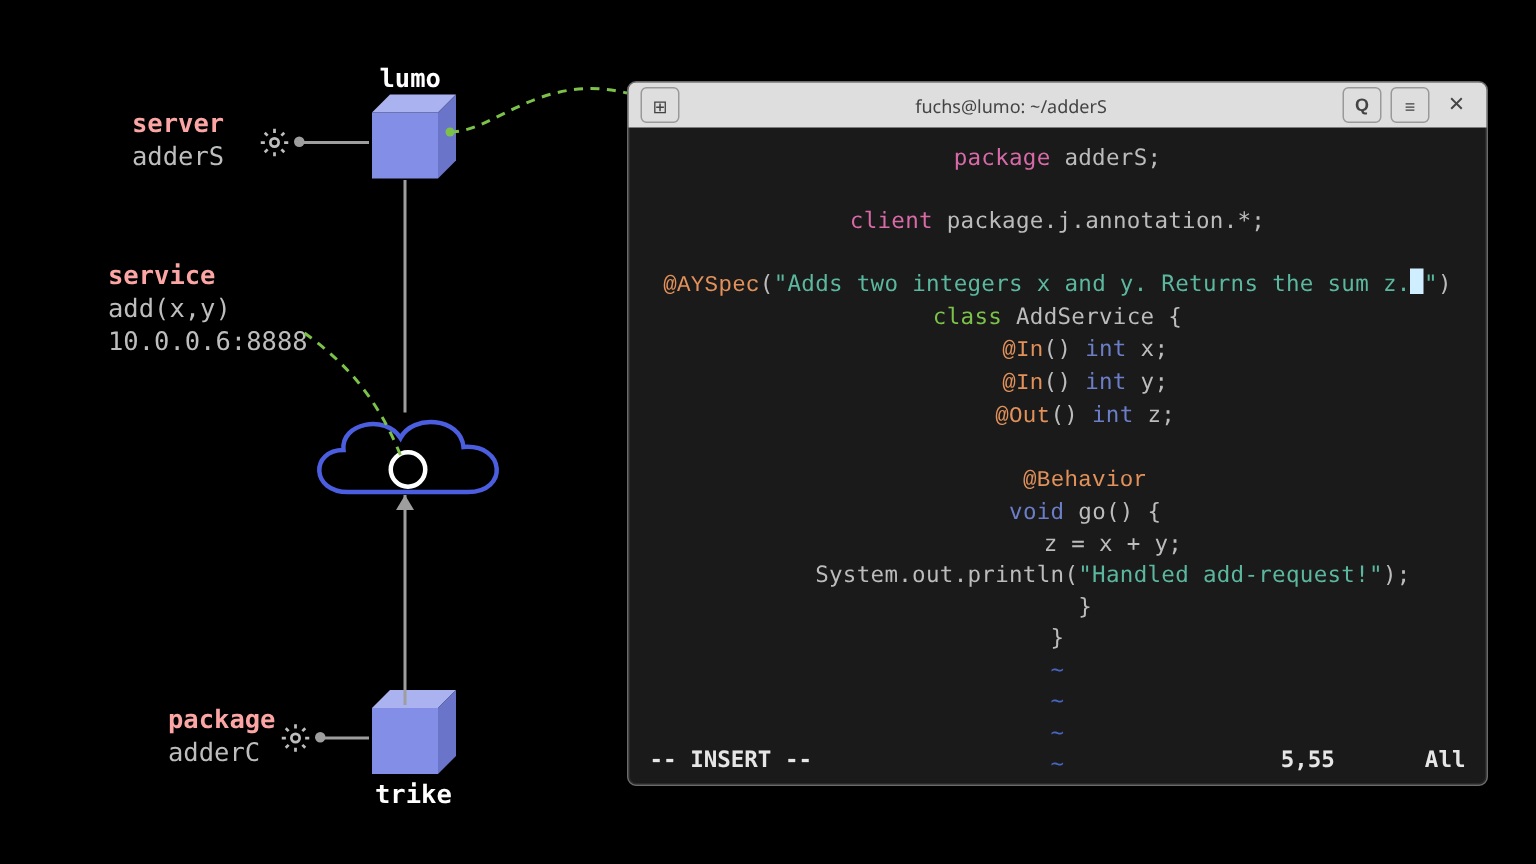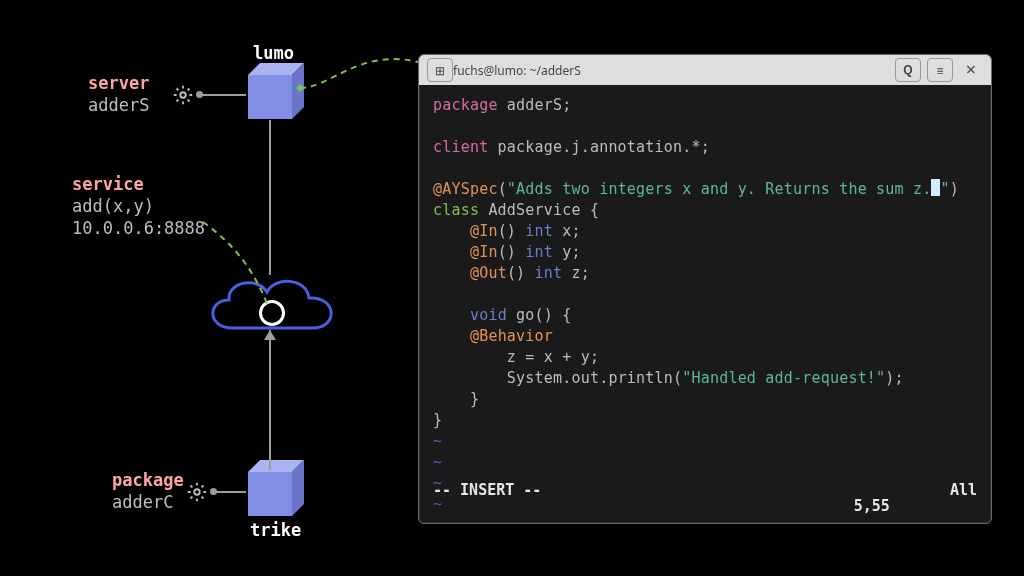--- a/index.html
+++ b/index.html
@@ -23,27 +23,27 @@
   .cloud .port{position:absolute;width:20px;height:20px;border:3px solid #fff;border-radius:50%;background:#000;}
   
   .vline{position:absolute;width:2px;background:#9e9e9e;}
   .arrowhead{position:absolute;width:0;height:0;border-left:6px solid transparent;border-right:6px solid transparent;}
   
   .dash{position:absolute;overflow:visible;}
   
   .win{position:absolute;left:418px;top:54px;width:572px;height:468px;border:1px solid #6b6b6b;border-radius:6px;background:#1a1a1a;box-shadow:0 0 0 1px #2b2b2b inset;}
   .titlebar{height:30px;background:#dedede;border-radius:5px 5px 0 0;display:flex;align-items:center;padding:0 8px;font-family:ui-sans-serif,system-ui,sans-serif;color:#444;font-size:12px;}
   .titlebar .tbbtn{width:24px;height:22px;display:flex;align-items:center;justify-content:center;border-radius:4px;}
-  .titlebar .title{flex:1;}
+  .titlebar .title{flex:1;text-align:center;}
   .titlebar .rgroup{display:flex;gap:6px;}
   .titlebar .iconbox{border:1px solid #999;border-radius:4px;width:24px;height:22px;display:flex;align-items:center;justify-content:center;}
-  .term{padding:10px 14px 0 14px;font-size:15px;line-height:1.4;color:#d7d7d7;font-family:ui-monospace,Menlo,Consolas,monospace;letter-spacing:0.2px;}
+  .term{padding:10px 14px 0 14px;font-size:15px;line-height:1.4;color:#d7d7d7;font-family:ui-monospace,Menlo,Consolas,monospace;letter-spacing:0.2px;text-align:center;}
   .term .row{white-space:pre;}
   .t-pink{color:#d86aa8;}
-  .t-orange{color:#e2915b;}
+  .t-orange{color:#e2915b;font-family:Liberation Mono, monospace;}
   .t-green{color:#7cc24a;}
   .t-type{color:#6b7ec7;}
   .t-gray{color:#bcbcbc;}
   .t-str{color:#5bb89f;}
   .cursor{display:inline-block;width:9px;height:17px;background:#cfeeff;vertical-align:-2px;}
   .tilde{color:#4764c0;}
   .status{position:absolute;left:14px;right:14px;bottom:8px;display:flex;font-size:15px;color:#e6e6e6;font-weight:bold;}
   .status .mid{flex:1;}
 </style>
 </head>
@@ -144,33 +144,33 @@
     <div class="row"><span class="t-pink">package</span><span class="t-gray"> adderS</span><span class="t-gray">;</span></div>
     <div class="row">&nbsp;</div>
     <div class="row"><span class="t-pink">client</span><span class="t-gray"> package.j.annotation.*</span><span class="t-gray">;</span></div>
     <div class="row">&nbsp;</div>
     <div class="row"><span class="t-orange">@AYSpec</span><span class="t-gray">(</span><span class="t-str">"Adds two integers x and y. Returns the sum z.</span><span class="cursor"></span><span class="t-str">"</span><span class="t-gray">)</span></div>
     <div class="row"><span class="t-green">class</span><span class="t-gray"> AddService </span><span class="t-gray">{</span></div>
     <div class="row"><span>    </span><span class="t-orange">@In</span><span class="t-gray">()</span><span class="t-type"> int</span><span class="t-gray"> x;</span></div>
     <div class="row"><span>    </span><span class="t-orange">@In</span><span class="t-gray">()</span><span class="t-type"> int</span><span class="t-gray"> y;</span></div>
     <div class="row"><span>    </span><span class="t-orange">@Out</span><span class="t-gray">()</span><span class="t-type"> int</span><span class="t-gray"> z;</span></div>
     <div class="row">&nbsp;</div>
+    <div class="row"><span>    </span><span class="t-orange">@Behavior</span></div>
     <div class="row"><span>    </span><span class="t-type">void</span><span class="t-gray"> go() {</span></div>
-    <div class="row"><span>    </span><span class="t-orange">@Behavior</span></div>
     <div class="row"><span>        </span><span class="t-gray">z = x + y;</span></div>
     <div class="row"><span>        </span><span class="t-gray">System.out.println(</span><span class="t-str">"Handled add-request!"</span><span class="t-gray">);</span></div>
     <div class="row"><span>    </span><span class="t-gray">}</span></div>
     <div class="row"><span class="t-gray">}</span></div>
     <div class="row tilde">~</div>
     <div class="row tilde">~</div>
     <div class="row tilde">~</div>
     <div class="row tilde">~</div>
   </div>
 
   <div class="status">
     <span>-- INSERT --</span>
     <span class="mid"></span>
-    <span style="margin-right:60px;margin-top:16px;">5,55</span>
+    <span style="margin-right:60px;">5,55</span>
     <span>All</span>
   </div>
 </div>
 
 </div>
 
 </body></html>

